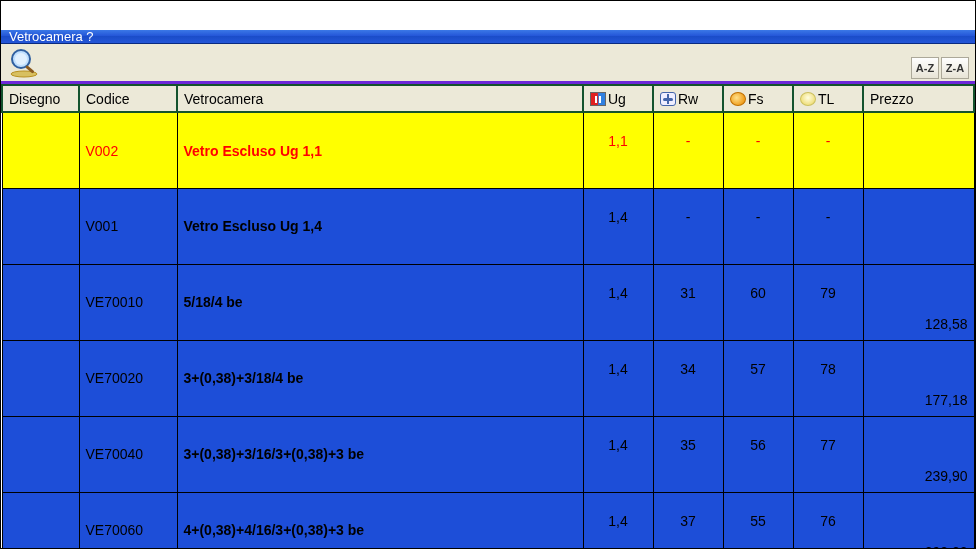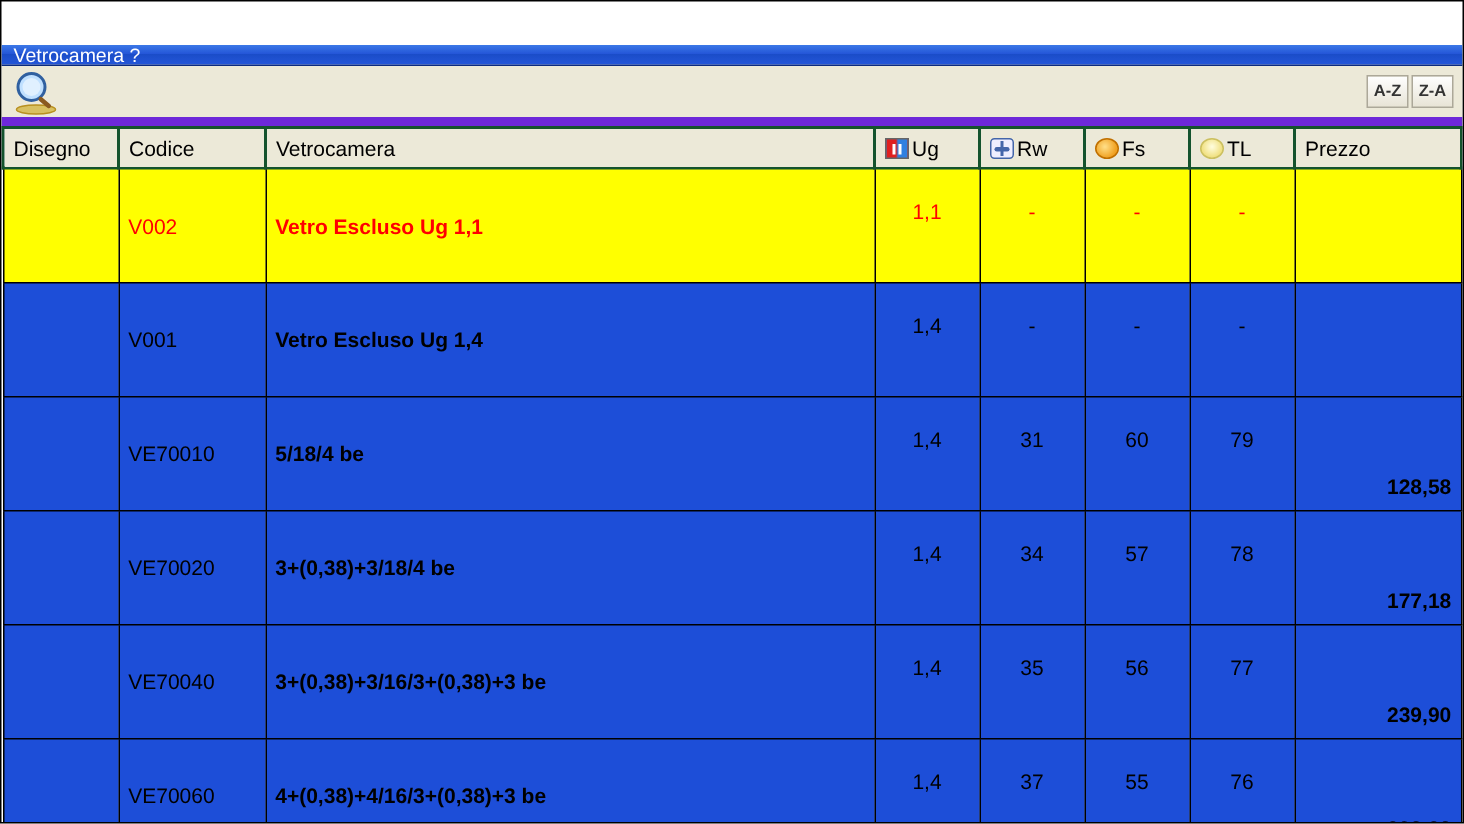--- a/index.html
+++ b/index.html
@@ -20,23 +20,23 @@
       align-items: center;
       padding: 0 8px;
       font-size: 13px;
       border-bottom: 1px solid #0a2a80;
       margin-top: 29px;
     }
     .toolbar {
       height: 40px;
       background: #ece9d8;
       display: flex;
-      align-items: center;
+      align-items: flex-end;
       padding: 2px 6px;
-      border-bottom: 6px solid #6d28d9;
+      border-bottom: 3px solid #6d28d9;
       justify-content: space-between;
     }
     .search-icon {
       width: 34px;
       height: 34px;
       position: relative;
     }
     .search-icon svg { display: block; }
     .sort-buttons { display: flex; gap: 2px; }
     .sort-btn {
@@ -79,21 +79,21 @@
     .col-disegno { width: 77px; }
     .col-codice { width: 98px; }
     .col-descrizione { width: 406px; }
     .col-ug { width: 70px; }
     .col-rw { width: 70px; }
     .col-fs { width: 70px; }
     .col-tl { width: 70px; }
     .col-prezzo { width: 111px; }
 
     .grid td.num { text-align: center; vertical-align: top; padding-top: 20px; }
-    .grid td.price { text-align: right; vertical-align: bottom; padding-bottom: 8px; font-weight: bold; }
+    .grid td.price { text-align: right; vertical-align: bottom; padding-bottom: 8px; }
     .grid td.codice { vertical-align: middle; }
     .grid td.descrizione { vertical-align: middle; font-weight: bold; }
 
     .row-selected td {
       background: #ffff00;
       color: #ff0000;
     }
 
     .hdr-icon {
       display: inline-block;

